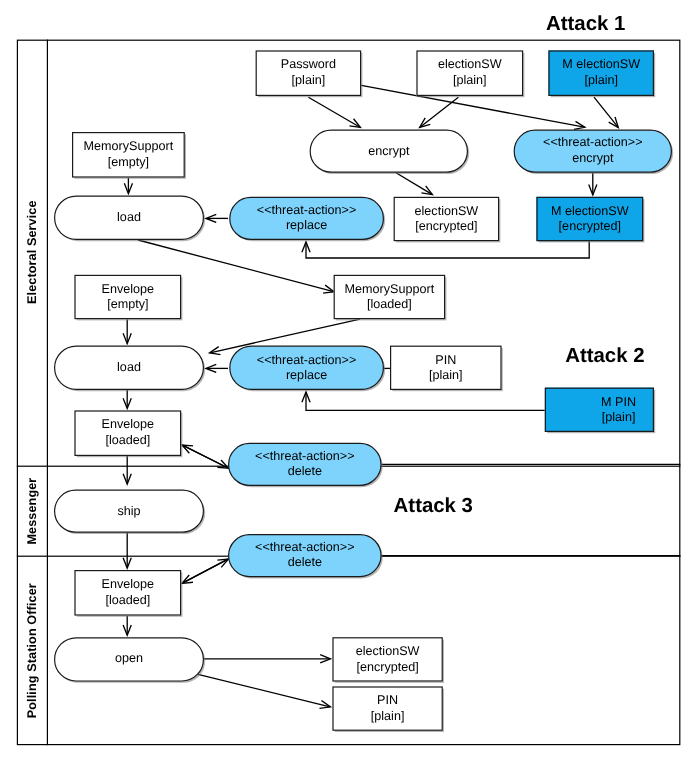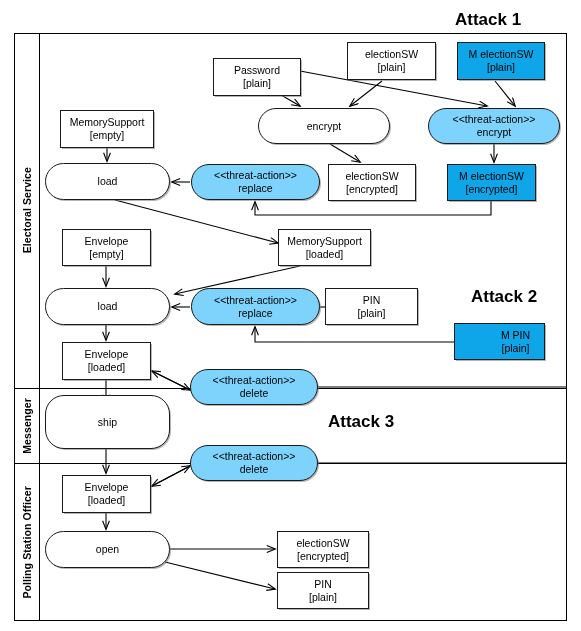--- a/index.html
+++ b/index.html
@@ -163,21 +163,21 @@
         <path d="M 152,486 L 190,466" marker-end="url(#ah)"></path>
         <path d="M 106,441 L 106,473" marker-end="url(#ah)"></path>
         <path d="M 318,463 L 567,463"></path>
         <path d="M 106,513 L 106,529" marker-end="url(#ah)"></path>
         <path d="M 170,549 L 275,549" marker-end="url(#ah)"></path>
         <path d="M 165,562 L 275,589" marker-end="url(#ah)"></path>
       </g>
   </svg>
 
   <div id="node-layer">
-      <div class="node obj" style="left: 213px; top: 42px; width: 88px; height: 38px; margin-top: 16px;">
+      <div class="node obj" style="left: 213px; top: 42px; width: 88px; height: 38px;">
         <span class="l1">Password</span>
         <span class="l2">[plain]</span>
       </div>
       <div class="node obj" style="left: 347px; top: 42px; width: 89px; height: 38px;">
         <span class="l1">electionSW</span>
         <span class="l2">[plain]</span>
       </div>
       <div class="node mal" style="left: 457px; top: 42px; width: 88px; height: 38px;">
         <span class="l1">M electionSW</span>
         <span class="l2">[plain]</span>
@@ -232,21 +232,21 @@
         <span class="l2">[plain]</span>
       </div>
       <div class="node obj" style="left: 62px; top: 342px; width: 89px; height: 38px;">
         <span class="l1">Envelope</span>
         <span class="l2">[loaded]</span>
       </div>
       <div class="node threat" style="left: 190px; top: 369px; width: 128px; height: 36px;">
         <span class="l1">&lt;&lt;threat-action&gt;&gt;</span>
         <span class="l2">delete</span>
       </div>
-      <div class="node act" style="left: 45px; top: 395px; width: 125px; height: 54px;">
+      <div class="node act" style="left: 45px; top: 408px; width: 125px; height: 36px;">
         <span class="l1">ship</span>
       </div>
       <div class="node threat" style="left: 190px; top: 445px; width: 128px; height: 36px;">
         <span class="l1">&lt;&lt;threat-action&gt;&gt;</span>
         <span class="l2">delete</span>
       </div>
       <div class="node obj" style="left: 62px; top: 475px; width: 89px; height: 38px;">
         <span class="l1">Envelope</span>
         <span class="l2">[loaded]</span>
       </div>

